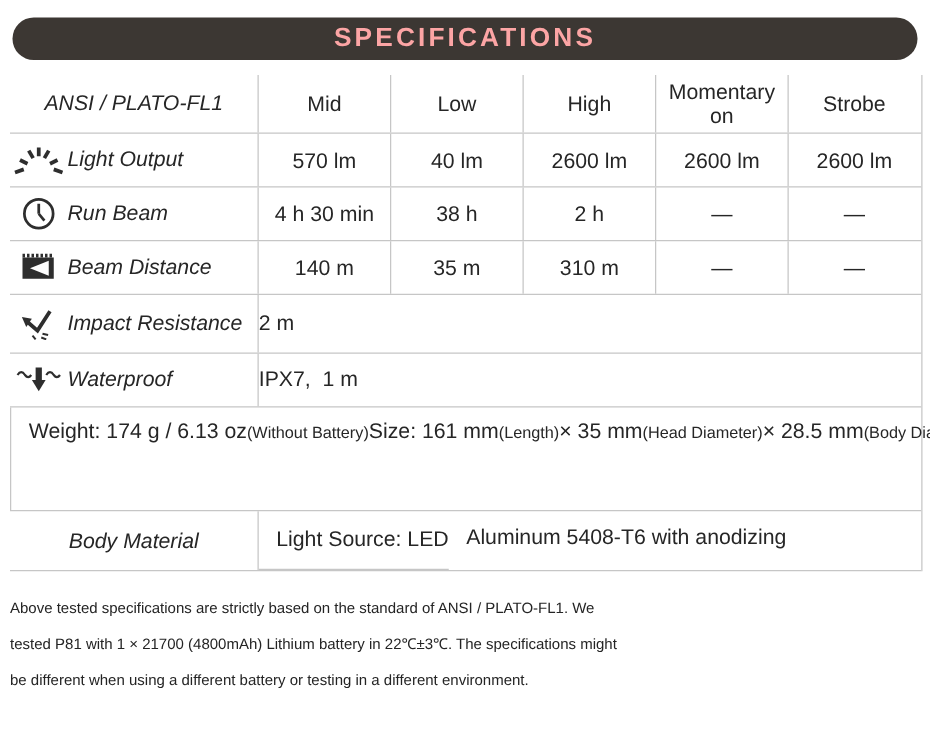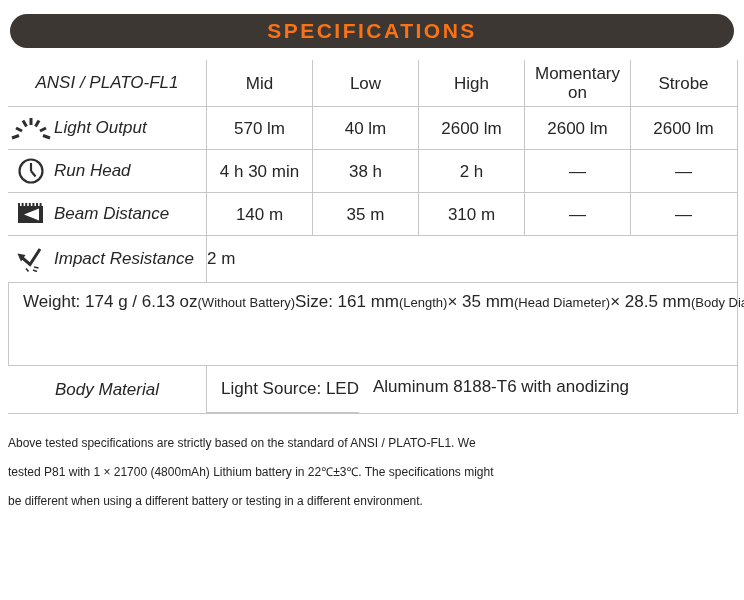--- a/index.html
+++ b/index.html
@@ -8,21 +8,21 @@
 
   
   .title-bar {
     margin: 14px 10px 12px 10px;
     height: 34px;
     border-radius: 17px;
     background: #3c3733;
     display: flex; align-items: center; justify-content: center;
   }
   .title-bar span {
-    color: #f97316; font-weight: bold; font-size: 21px; letter-spacing: 2.5px;
+    color: #fca5a5; font-weight: bold; font-size: 21px; letter-spacing: 2.5px;
   }
 
   
   .spec-table {
     margin: 0 6px 0 8px;
     border-right: 1px solid #c6c6c6;
     font-size: 17px;
   }
   .row { display: flex; border-bottom: 1px solid #c6c6c6; }
   .h47 { height: 47px; } .h43 { height: 43px; } .h83 { height: 83px; }
@@ -103,21 +103,21 @@
 
   <div class="row h43">
     <div class="c-label">
       <span class="icon">
         <svg width="28" height="28" viewBox="0 0 28 28">
           <circle cx="14" cy="14" r="11.5" fill="none" stroke="currentColor" stroke-width="2.2"></circle>
           <line x1="14" y1="14" x2="14" y2="6" stroke="currentColor" stroke-width="2.2"></line>
           <line x1="14" y1="14" x2="18.5" y2="19.5" stroke="currentColor" stroke-width="2.2"></line>
         </svg>
       </span>
-      <span class="lbl">Run Head</span>
+      <span class="lbl">Run Beam</span>
     </div>
     <div class="c-val">4 h 30 min</div>
     <div class="c-val">38 h</div>
     <div class="c-val">2 h</div>
     <div class="c-val">—</div>
     <div class="c-val">—</div>
   </div>
 
   <div class="row h43">
     <div class="c-label">
@@ -148,20 +148,36 @@
             <line x1="17" y1="24" x2="21" y2="25.5"></line>
             <line x1="10" y1="22.5" x2="12.5" y2="25.5"></line>
           </g>
         </svg>
       </span>
       <span class="lbl">Impact Resistance</span>
     </div>
     <div class="c-span">2 m</div>
   </div>
 
+  <div class="row h43">
+    <div class="c-label">
+      <span class="icon">
+        <svg width="36" height="24" viewBox="0 0 36 24">
+          <g stroke="currentColor" stroke-width="1.8" fill="none">
+            <path d="M1,8 Q4,3.5 7,8 Q9.5,11.5 12,8"></path>
+            <path d="M24,8 Q27,3.5 30,8 Q32.5,11.5 35,8"></path>
+          </g>
+          <rect x="15.5" y="2" width="5" height="10.5" fill="currentColor"></rect>
+          <polygon points="12.5,12 23.5,12 18,21" fill="currentColor"></polygon>
+        </svg>
+      </span>
+      <span class="lbl">Waterproof</span>
+    </div>
+    <div class="c-span">IPX7,&nbsp; 1 m</div>
+  </div>
 
   <div class="row h83">
     <div class="wd-cell">
       <div class="wd-line">
         <span>Weight: 174 g / 6.13 oz </span>
           <span class="small-note">(Without Battery)</span>
       </div>
       <div class="wd-line">
         <span>Size: 161 mm </span>
           <span class="small-note">(Length)</span>
@@ -170,21 +186,21 @@
           <span> × 28.5 mm </span>
           <span class="small-note">(Body Diameter)</span>
       </div>
     </div>
   </div>
 
   <div class="row">
     <div class="c-label centered">Body Material</div>
     <div class="bm-right">
       <div class="bm-sub1">Light Source: LED</div>
-      <div class="bm-sub2">Aluminum 8188-T6 with anodizing</div>
+      <div class="bm-sub2">Aluminum 5408-T6 with anodizing</div>
     </div>
   </div>
 
 </div>
 
 <div class="footnote">
   <div>Above tested specifications are strictly based on the standard of ANSI / PLATO-FL1. We</div>
   <div>tested P81 with 1 × 21700 (4800mAh) Lithium battery in 22℃±3℃. The specifications might</div>
   <div>be different when using a different battery or testing in a different environment.</div>
 </div>

